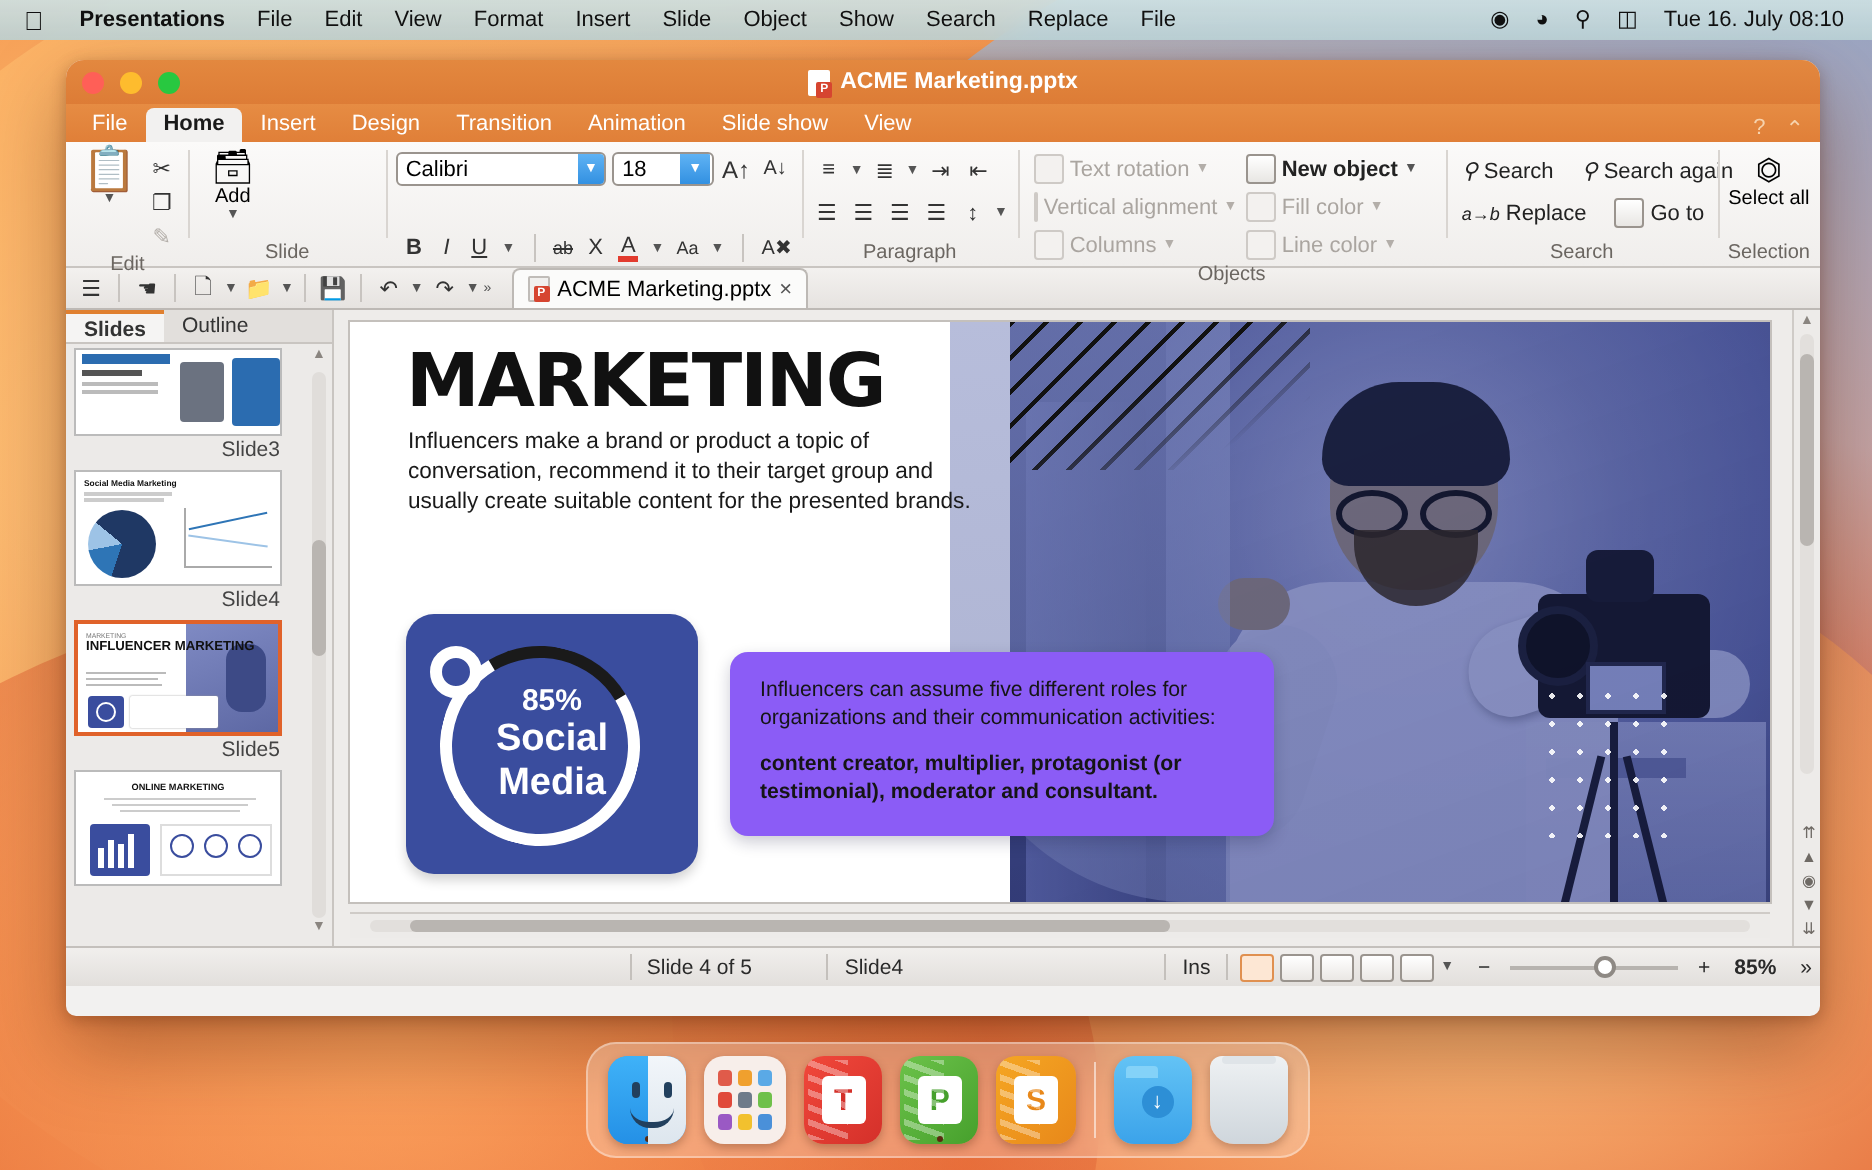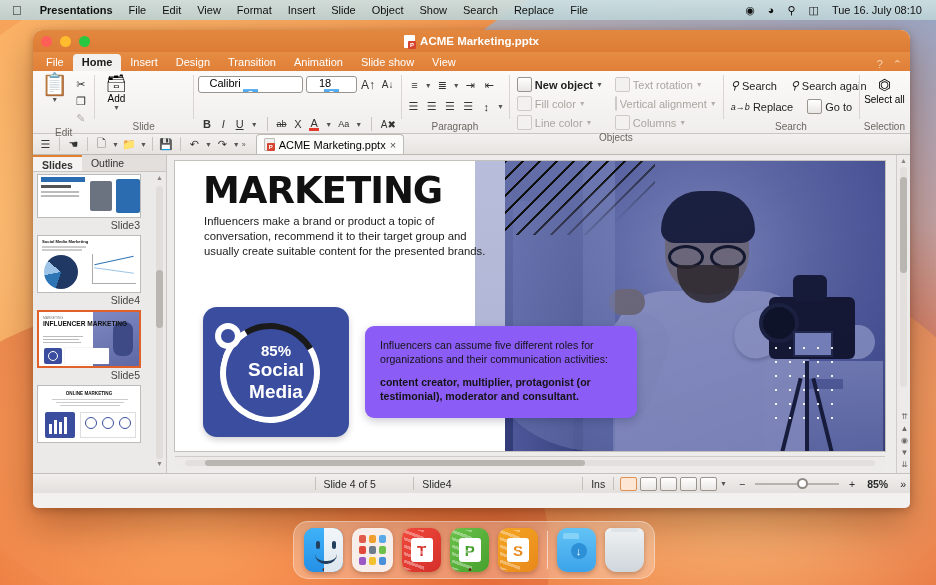--- a/index.html
+++ b/index.html
@@ -70,21 +70,21 @@
   .rgroup { display:flex; flex-direction:column; justify-content:space-between; padding:3px 5px 1px; position:relative; }
   .rgroup + .rgroup::before { content:""; position:absolute; left:0; top:4px; bottom:14px; width:1px; background:#d9d5d1; }
   .rgroup .grow { display:flex; align-items:center; gap:3px; }
   .glabel { text-align:center; font-size:10px; color:#6b6661; padding-top:1px; }
   .btn { display:flex; align-items:center; gap:3px; padding:1px 3px; border-radius:3px; font-size:11px; color:#222; white-space:nowrap; }
   .btn.dim { color:#aaa5a0; }
   .caret { font-size:7px; color:#555; }
   .caret.dim { color:#b3aea9; }
   .sq { width:15px; height:15px; border:1px solid #9a948e; border-radius:2px; display:inline-block; background:linear-gradient(180deg,#fff,#e8e6e3); }
   .sq.dimb { border-color:#cecac6; background:#f3f1ef; }
-  .fontbox { display:flex; align-items:center; border:1px solid #9a948e; border-radius:3px; background:#fff; height:17px; overflow:hidden;flex-direction:column; }
+  .fontbox { display:flex; align-items:center; border:1px solid #9a948e; border-radius:3px; background:#fff; height:17px; overflow:hidden; }
   .fontbox input { border:0; outline:0; font-size:11px; padding:0 4px; height:15px; background:transparent; font-family:"Liberation Sans",sans-serif; }
   .fdrop { width:15px; height:17px; background:linear-gradient(180deg,#62b5f5,#2f8ee0); color:#fff; font-size:7px; display:flex; align-items:center; justify-content:center; }
   .ttl-b{font-weight:bold;} .ttl-i{font-style:italic;} .ttl-u{text-decoration:underline;}
   .iconbtn { width:17px; height:16px; display:flex; align-items:center; justify-content:center; font-size:11px; color:#333; }
   .iconbtn.dim { color:#b3aea9; }
 
   
   .doctoolbar { height:21px; background:linear-gradient(180deg,#f3f1ef,#e6e3e0); border-bottom:1px solid #bdb9b5; display:flex; align-items:center; padding:0 4px; gap:2px; }
   .sep { width:1px; height:14px; background:#c8c4c0; margin:0 3px; }
   .filetab { margin-left:8px; height:20px; display:flex; align-items:center; gap:4px; background:#fbfbfa; border:1px solid #bdb9b5; border-bottom:none;
@@ -351,50 +351,50 @@
         <span class="iconbtn">☰</span>
         <span class="iconbtn">↕</span>
         <span class="caret">▼</span>
       </div>
       <div class="glabel">Paragraph</div>
     </div>
 
     <div class="rgroup" style="width:214px;">
       <div class="grow" style="align-items:flex-start;gap:0;">
         <div style="display:flex;flex-direction:column;gap:2px;width:106px;padding-top:2px;">
+          <span class="btn dim">
+              <i class="sq dimb"></i>
+              <span>Text rotation</span>
+              <i class="caret dim">▼</i>
+            </span>
+          <span class="btn dim">
+              <i class="sq dimb"></i>
+              <span>Vertical alignment</span>
+              <i class="caret dim">▼</i>
+            </span>
+          <span class="btn dim">
+              <i class="sq dimb"></i>
+              <span>Columns</span>
+              <i class="caret dim">▼</i>
+            </span>
+        </div>
+        <div style="display:flex;flex-direction:column;gap:2px;width:106px;padding-top:2px;">
           <span class="btn" style="font-weight:bold;">
               <i class="sq"></i>
               <span>New object</span>
               <i class="caret">▼</i>
             </span>
           <span class="btn dim">
               <i class="sq dimb"></i>
               <span>Fill color</span>
               <i class="caret dim">▼</i>
             </span>
           <span class="btn dim">
               <i class="sq dimb"></i>
               <span>Line color</span>
-              <i class="caret dim">▼</i>
-            </span>
-        </div>
-        <div style="display:flex;flex-direction:column;gap:2px;width:106px;padding-top:2px;">
-          <span class="btn dim">
-              <i class="sq dimb"></i>
-              <span>Text rotation</span>
-              <i class="caret dim">▼</i>
-            </span>
-          <span class="btn dim">
-              <i class="sq dimb"></i>
-              <span>Vertical alignment</span>
-              <i class="caret dim">▼</i>
-            </span>
-          <span class="btn dim">
-              <i class="sq dimb"></i>
-              <span>Columns</span>
               <i class="caret dim">▼</i>
             </span>
         </div>
       </div>
       <div class="glabel">Objects</div>
     </div>
 
     <div class="rgroup" style="width:136px;">
       <div class="grow" style="gap:8px;padding-top:4px;">
         <span class="btn">

